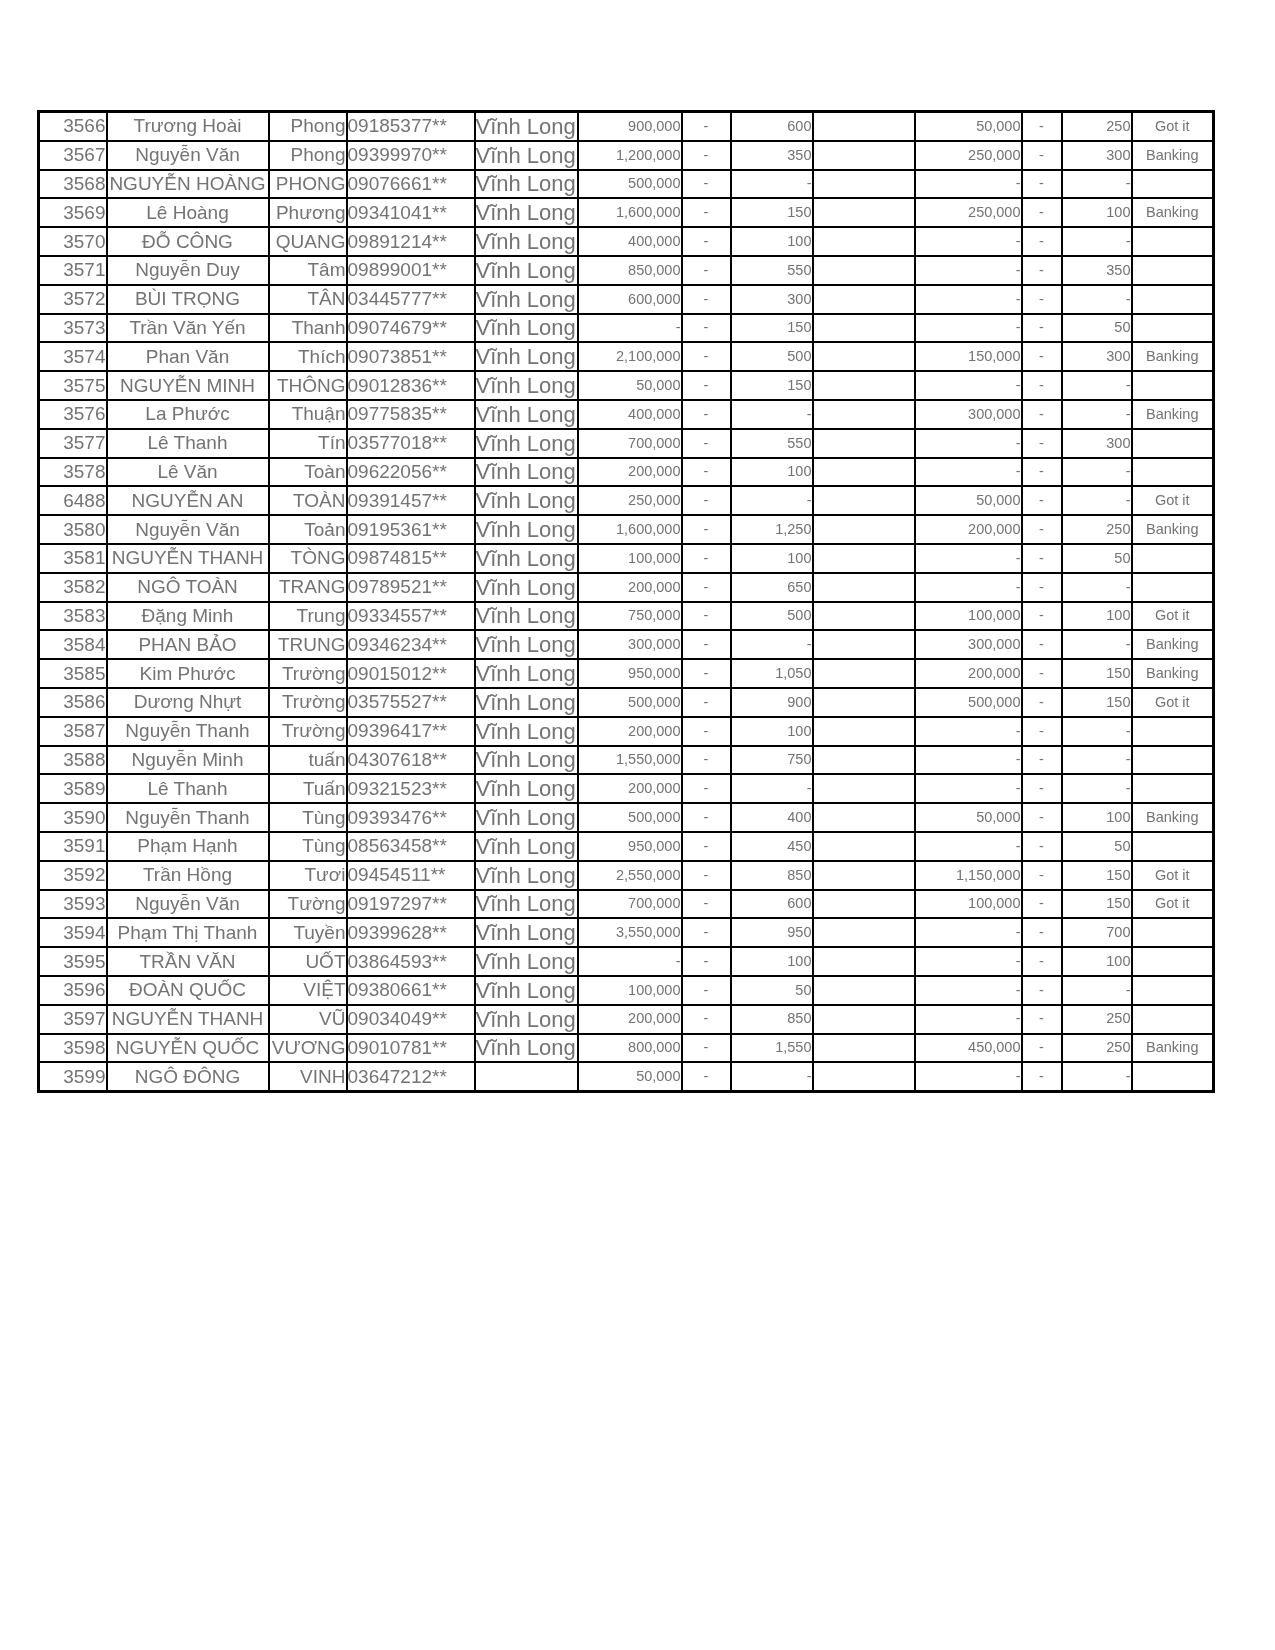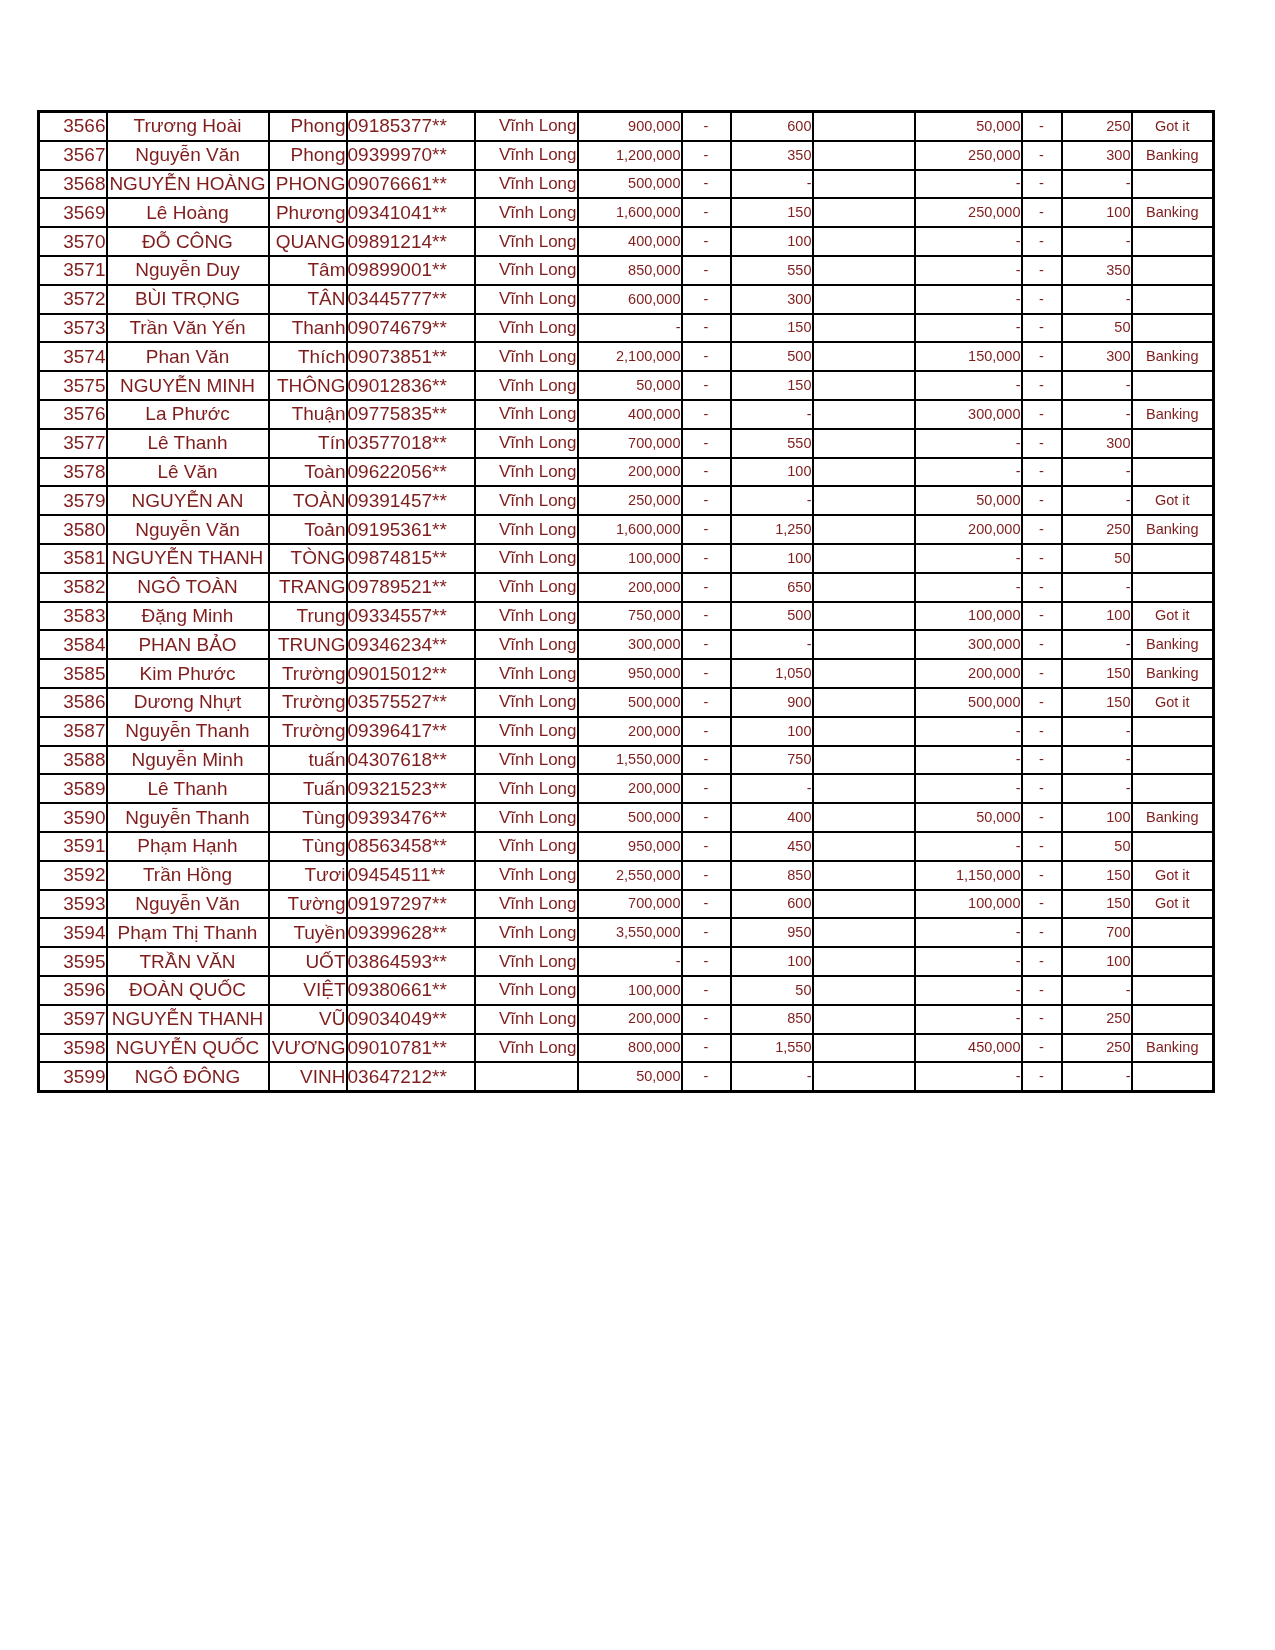--- a/index.html
+++ b/index.html
@@ -6,21 +6,21 @@
     margin: 0;
     padding: 0;
     background: #ffffff;
   }
   .page {
     position: relative;
     width: 1275px;
     height: 1588px;
     background: #ffffff;
     font-family: "Liberation Sans", sans-serif;
-    color: #7f1d1d;
+    color: #737373;
     overflow: hidden;
   }
   table.grid {
     position: absolute;
     left: 37px;
     top: 110px;
     border-collapse: collapse;
     table-layout: fixed;
     border: 3px solid #000;
   }
@@ -34,21 +34,21 @@
     line-height: 1.05;
   }
   
   td.thick-left { border-left-width: 4px; }
 
   
   td.c-id       { font-size: 19px; text-align: right; padding-right: 4px; }
   td.c-name     { font-size: 19px; text-align: center; }
   td.c-given    { font-size: 19px; text-align: right; }
   td.c-phone    { font-size: 19px; text-align: left; padding-left: 4px; }
-  td.c-prov     { font-size: 17px; text-align: right; }
+  td.c-prov     { font-size: 22px; text-align: left; }
   td.c-amt      { font-size: 14.5px; text-align: right; padding-right: 8px; }
   td.c-dash     { font-size: 14.5px; text-align: center; }
   td.c-blank    { }
   td.c-status   { font-size: 14.5px; text-align: center; padding-left: 4px; }
 </style>
 </head>
 <body>
 
 <div class="page">
   <table class="grid">
@@ -257,21 +257,21 @@
       <td class="c-amt thick-left">200,000</td>
       <td class="c-dash">-</td>
       <td class="c-amt">100</td>
       <td class="c-blank"></td>
       <td class="c-amt thick-left">-</td>
       <td class="c-dash">-</td>
       <td class="c-amt">-</td>
       <td class="c-status"></td>
     </tr>
         <tr>
-      <td class="c-id">3579</td>
+      <td class="c-id">6488</td>
       <td class="c-name">NGUYỄN AN</td>
       <td class="c-given">TOÀN</td>
       <td class="c-phone">09391457**</td>
       <td class="c-prov">Vĩnh Long</td>
       <td class="c-amt thick-left">250,000</td>
       <td class="c-dash">-</td>
       <td class="c-amt">-</td>
       <td class="c-blank"></td>
       <td class="c-amt thick-left">50,000</td>
       <td class="c-dash">-</td>

